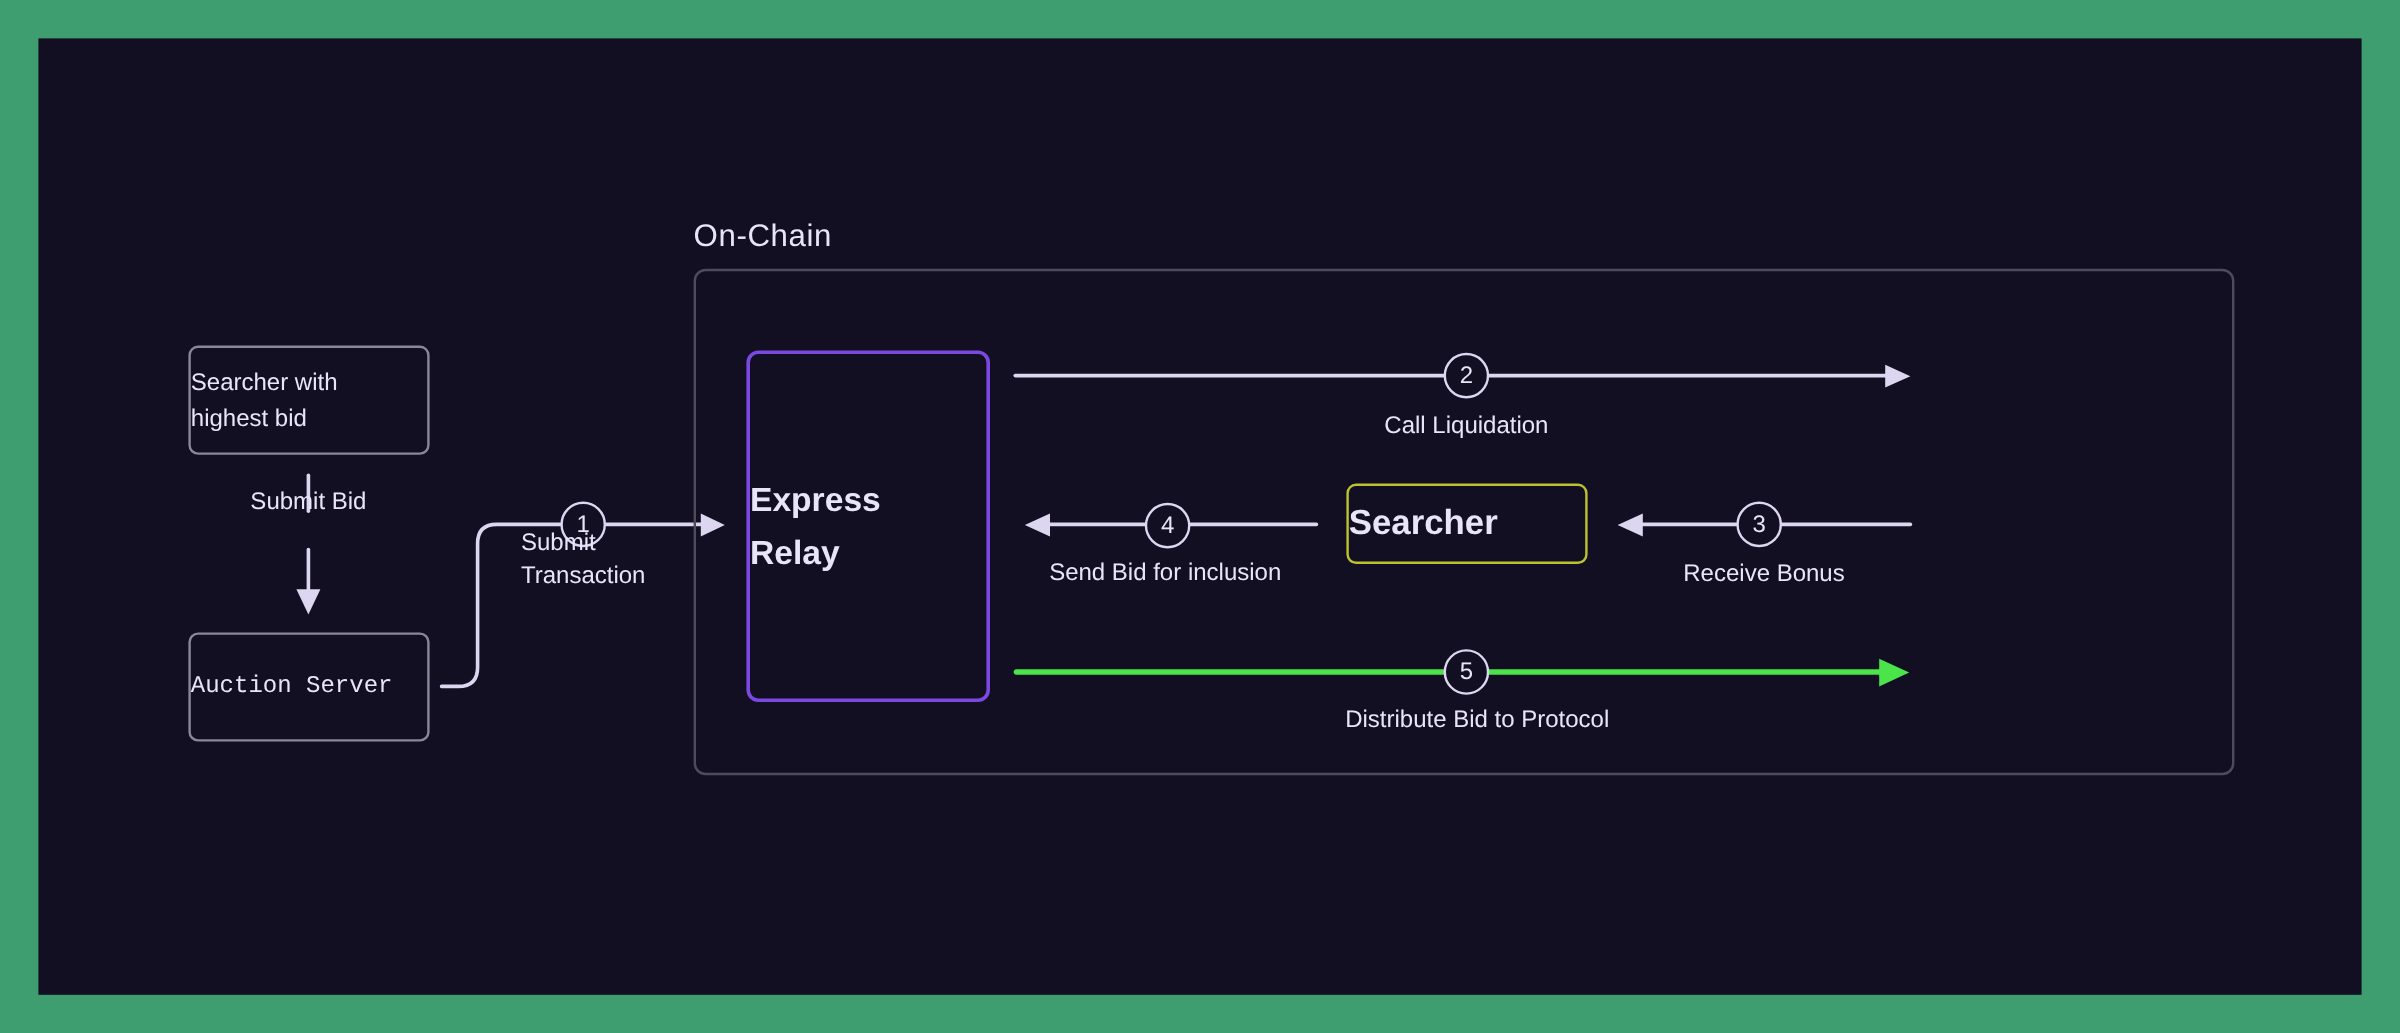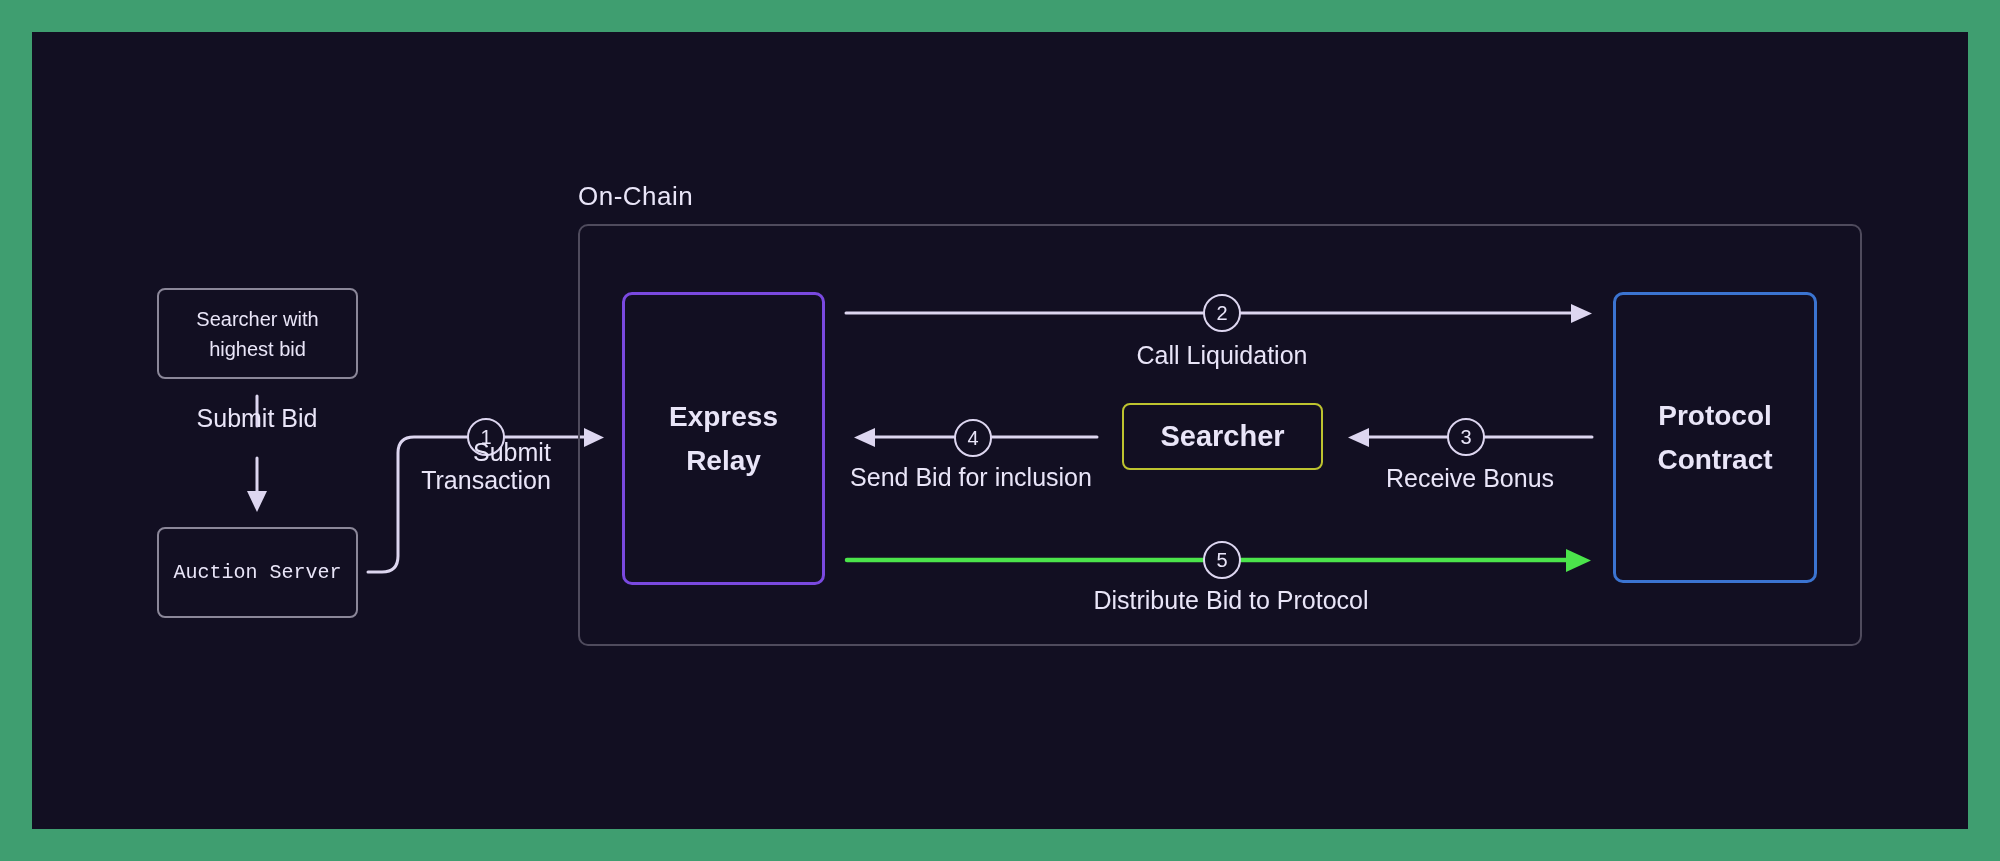--- a/index.html
+++ b/index.html
@@ -12,31 +12,31 @@
   .canvas{position:relative;width:2000px;height:861px;background:var(--frame);overflow:hidden;}
   .panel{position:absolute;left:32px;top:32px;width:1936px;height:797px;background:var(--bg);}
   svg.wires{position:absolute;left:0;top:0;width:2000px;height:861px;pointer-events:none;}
   .s-line{stroke:var(--line);stroke-width:3;fill:none;stroke-linecap:round;}
   .s-green{stroke:var(--green);stroke-width:4.5;fill:none;stroke-linecap:round;}
   .f-line{fill:var(--line);stroke:none;}
   .f-green{fill:var(--green);stroke:none;}
   .abs{position:absolute;}
   .onchain-box{left:578px;top:224px;width:1284px;height:422px;border:2px solid var(--container-border);border-radius:10px;}
   .onchain-title{left:578px;top:181px;width:1284px;text-align:left;font-size:26px;color:var(--text);letter-spacing:.5px;}
-  .node{display:flex;flex-direction:column;align-items:center;justify-content:center;text-align:center;color:var(--text);background:var(--bg);}
+  .node{display:flex;flex-direction:column;align-items:flex-start;justify-content:center;text-align:center;color:var(--text);background:var(--bg);}
   .node-sm{border:2px solid var(--muted-border);border-radius:8px;font-size:20px;line-height:30px;}
   .node-searcher-highest{left:157px;top:288px;width:201px;height:91px;}
   .node-auction{left:157px;top:527px;width:201px;height:91px;font-family:Liberation Mono, monospace;}
   .node-lg{font-weight:bold;font-size:28px;line-height:44px;border-radius:10px;}
   .node-express{left:622px;top:292px;width:203px;height:293px;border:3px solid var(--purple);}
   .node-protocol{left:1613px;top:292px;width:204px;height:291px;border:3px solid var(--blue);}
   .node-searcher{left:1122px;top:403px;width:201px;height:67px;border:2.5px solid var(--yellow);font-weight:bold;font-size:29px;border-radius:8px;}
   .step-circle{width:38px;height:38px;border:2.5px solid var(--line);border-radius:50%;background:var(--bg);
     display:flex;align-items:center;justify-content:center;color:var(--text);font-size:20px;}
-  .edge-label{color:var(--text);font-size:25px;line-height:28px;text-align:right;transform:translateX(-50%);white-space:nowrap;}
+  .edge-label{color:var(--text);font-size:20px;line-height:28px;text-align:left;transform:translateX(-50%);white-space:nowrap;}
 </style>
 </head>
 <body>
 
 <div class="canvas">
   <div class="panel abs"></div>
 
   <svg class="wires" viewBox="0 0 2000 861">
 
     <path class="s-line" d="M257 396 V426"></path>
@@ -73,24 +73,20 @@
 
   <div class="abs node node-lg node-express">
     <div>Express</div>
     <div>Relay</div>
   </div>
 
   <div class="abs node node-searcher">
     <div>Searcher</div>
   </div>
 
-  <div class="abs node node-lg node-protocol">
-    <div>Protocol</div>
-    <div>Contract</div>
-  </div>
 
   <div class="abs step-circle" style="left:467px;top:418px;">
     <span>1</span>
   </div>
   <div class="abs step-circle" style="left:1203px;top:294px;">
     <span>2</span>
   </div>
   <div class="abs step-circle" style="left:1447px;top:418px;">
     <span>3</span>
   </div>

